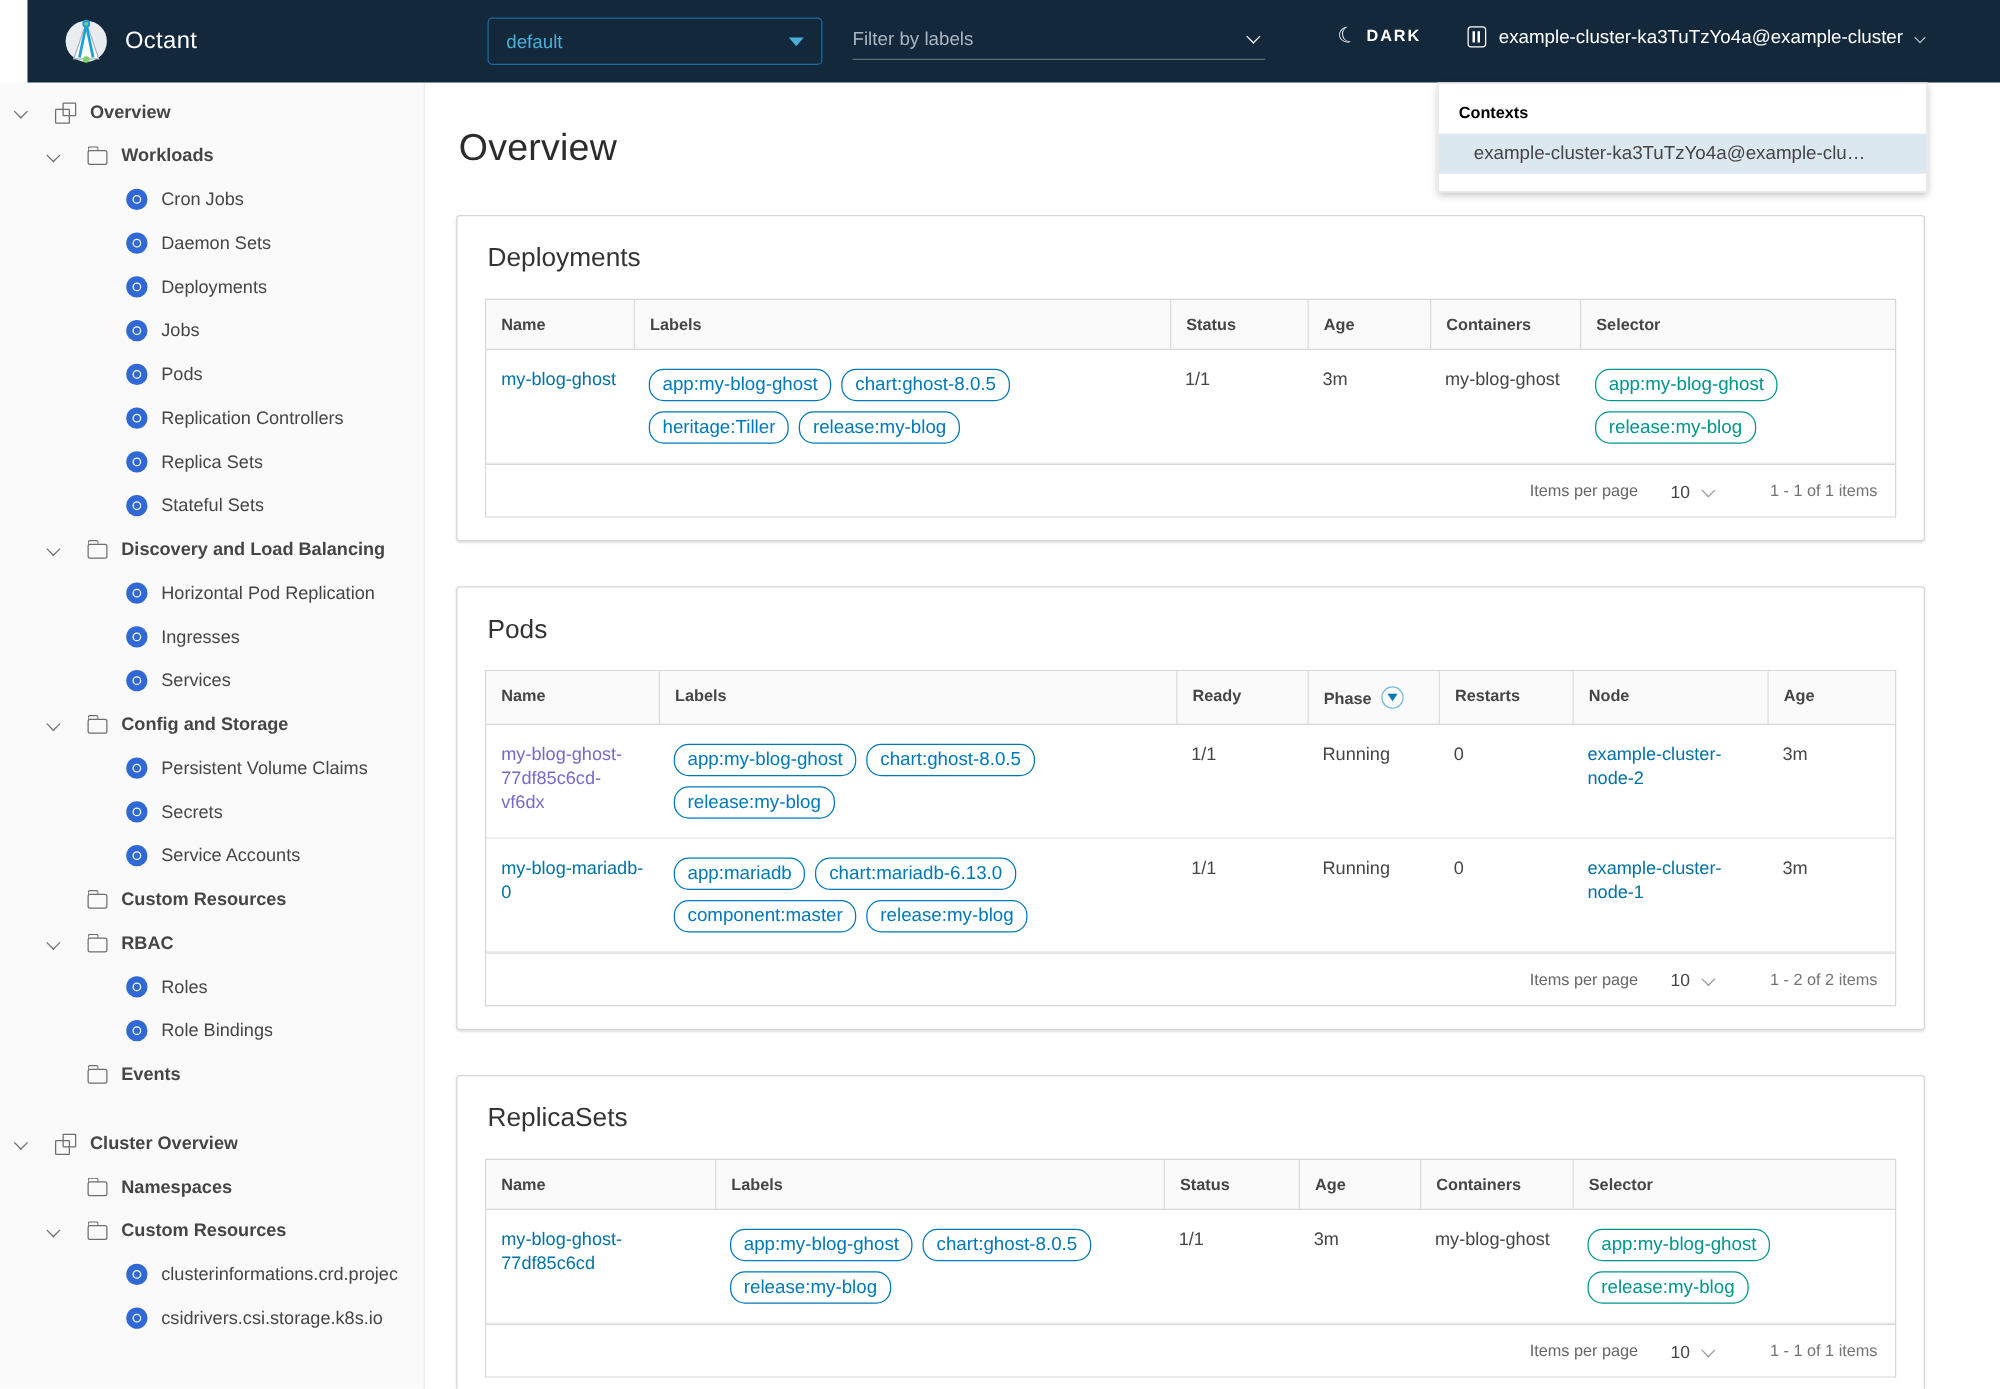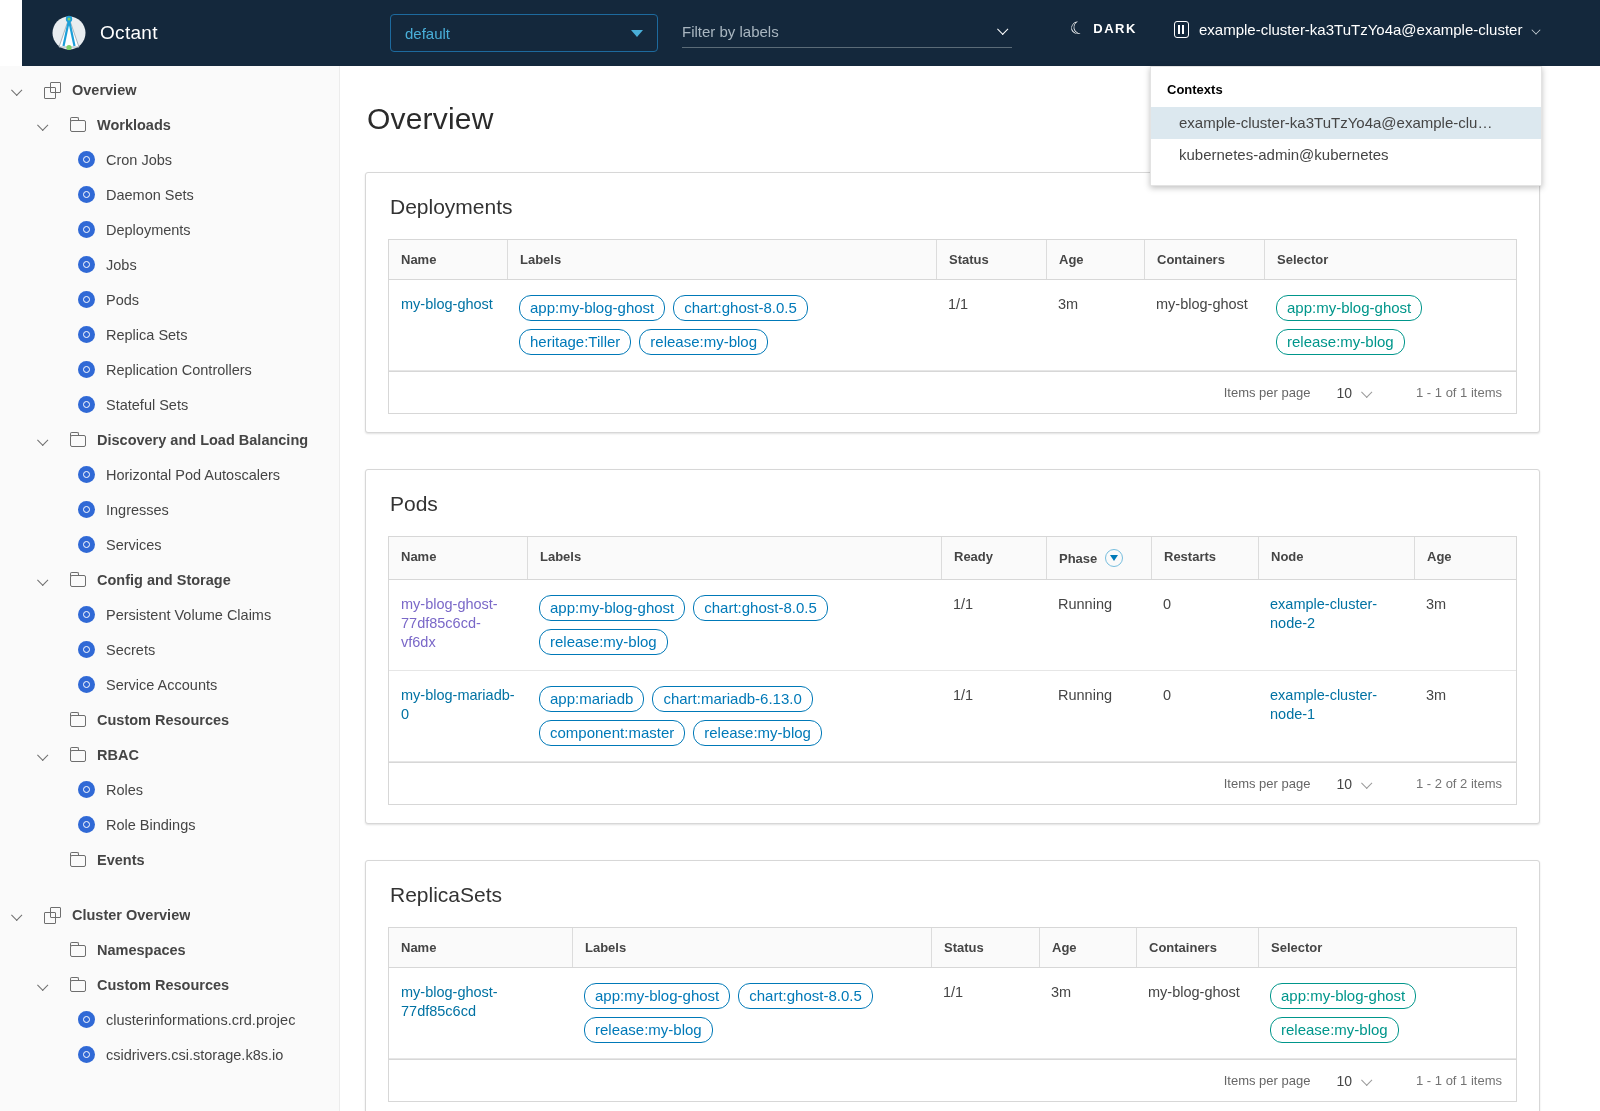--- a/index.html
+++ b/index.html
@@ -32,21 +32,21 @@
   .ctx-menu { position:absolute; left:1150px; top:66px; width:392px; background:#fff; z-index:6;
               box-shadow:0 2px 6px rgba(0,0,0,.25); border:1px solid #e3e3e3; padding-bottom:14px; }
   .ctx-menu-title { font-size:13px; font-weight:700; color:#000; padding:15px 16px 10px; }
   .ctx-item { height:32px; line-height:32px; padding-left:28px; font-size:15px; color:#454545; white-space:nowrap; overflow:hidden; cursor:pointer; }
   .ctx-item.selected { background:#dce8ef; }
 
   
   .sidebar { position:absolute; left:0; top:66px; width:340px; bottom:0; background:#fafafa; border-right:1px solid #ececec; overflow:hidden; padding-top:6px; }
   .nav-row { display:flex; align-items:center; height:35px; cursor:pointer; white-space:nowrap; }
   .nav-row .chev-slot { width:12px; margin-right:20px; color:#6e6e6e; flex:0 0 auto; }
-  .lvl0 { padding-left:12px; } .lvl1 { padding-left:38px; } .lvl2 { padding-left:46px; }
+  .lvl0 { padding-left:12px; } .lvl1 { padding-left:38px; } .lvl2 { padding-left:69px; }
   .nav-label { font-size:14.5px; color:#454545; overflow:hidden; }
   .bold .nav-label { font-weight:700; }
   .icon-slot { margin-right:11px; flex:0 0 auto; display:flex; align-items:center; justify-content:center; }
   .ic-app { position:relative; width:17px; height:16px; }
   .ic-app::before { content:""; position:absolute; left:0; top:5px; width:10px; height:10px; border:1.5px solid #6e6e6e; border-radius:1px; background:#fafafa; }
   .ic-app::after { content:""; position:absolute; left:6px; top:0; width:9px; height:9px; border:1.5px solid #6e6e6e; border-radius:1px; }
   .ic-folder { width:16px; height:12px; border:1.5px solid #6e6e6e; border-radius:2px; position:relative; margin-top:3px; }
   .ic-folder::before { content:""; position:absolute; top:-4px; left:-1.5px; width:7px; height:3px; border:1.5px solid #6e6e6e; border-bottom:none; border-radius:2px 2px 0 0; }
   .ic-res { width:17px; height:17px; border-radius:50%; background:#3069d6; position:relative; }
   .ic-res::after { content:""; position:absolute; left:4.5px; top:4.5px; width:5px; height:5px; border:1.6px solid #fff; border-radius:50%; }
@@ -119,21 +119,20 @@
   <div class="ctx-switch">
     <span class="ic-ctx"></span>
     <span class="ctx-label">example-cluster-ka3TuTzYo4a@example-cluster</span>
     <span class="cv ctx-chev"></span>
   </div>
 </div>
 
 <div class="ctx-menu">
   <div class="ctx-menu-title">Contexts</div>
   <div class="ctx-item selected">example-cluster-ka3TuTzYo4a@example-clu…</div>
-  <div class="ctx-item">kubernetes-admin@kubernetes</div>
 </div>
 
 <nav class="sidebar">
   <div class="nav-row lvl0 bold">
     <span class="chev-slot"><span class="cv"></span></span>
     <span class="icon-slot">
         <span class="ic-app"></span>
       </span>
     <span class="nav-label">Overview</span>
   </div>
@@ -177,49 +176,49 @@
     <span class="icon-slot">
         <span class="ic-res"></span>
       </span>
     <span class="nav-label">Pods</span>
   </div>
   <div class="nav-row lvl2">
     <span class="chev-slot"></span>
     <span class="icon-slot">
         <span class="ic-res"></span>
       </span>
+    <span class="nav-label">Replication Controllers</span>
+  </div>
+  <div class="nav-row lvl2">
+    <span class="chev-slot"></span>
+    <span class="icon-slot">
+        <span class="ic-res"></span>
+      </span>
     <span class="nav-label">Replica Sets</span>
   </div>
   <div class="nav-row lvl2">
     <span class="chev-slot"></span>
     <span class="icon-slot">
         <span class="ic-res"></span>
       </span>
-    <span class="nav-label">Replication Controllers</span>
-  </div>
-  <div class="nav-row lvl2">
-    <span class="chev-slot"></span>
-    <span class="icon-slot">
-        <span class="ic-res"></span>
-      </span>
     <span class="nav-label">Stateful Sets</span>
   </div>
   <div class="nav-row lvl1 bold">
     <span class="chev-slot"><span class="cv"></span></span>
     <span class="icon-slot">
         <span class="ic-folder"></span>
       </span>
     <span class="nav-label">Discovery and Load Balancing</span>
   </div>
   <div class="nav-row lvl2">
     <span class="chev-slot"></span>
     <span class="icon-slot">
         <span class="ic-res"></span>
       </span>
-    <span class="nav-label">Horizontal Pod Autoscalers</span>
+    <span class="nav-label">Horizontal Pod Replication</span>
   </div>
   <div class="nav-row lvl2">
     <span class="chev-slot"></span>
     <span class="icon-slot">
         <span class="ic-res"></span>
       </span>
     <span class="nav-label">Ingresses</span>
   </div>
   <div class="nav-row lvl2">
     <span class="chev-slot"></span>

